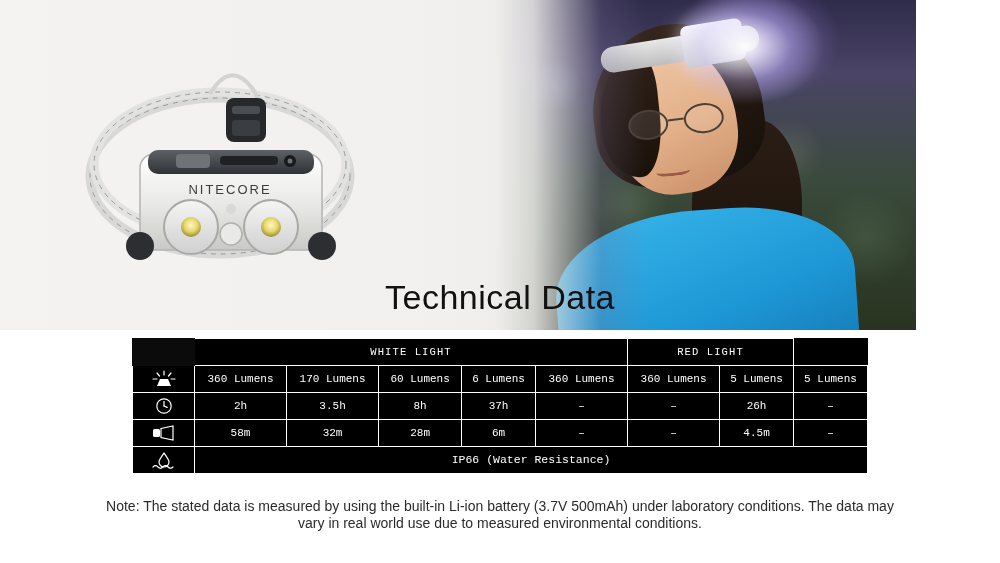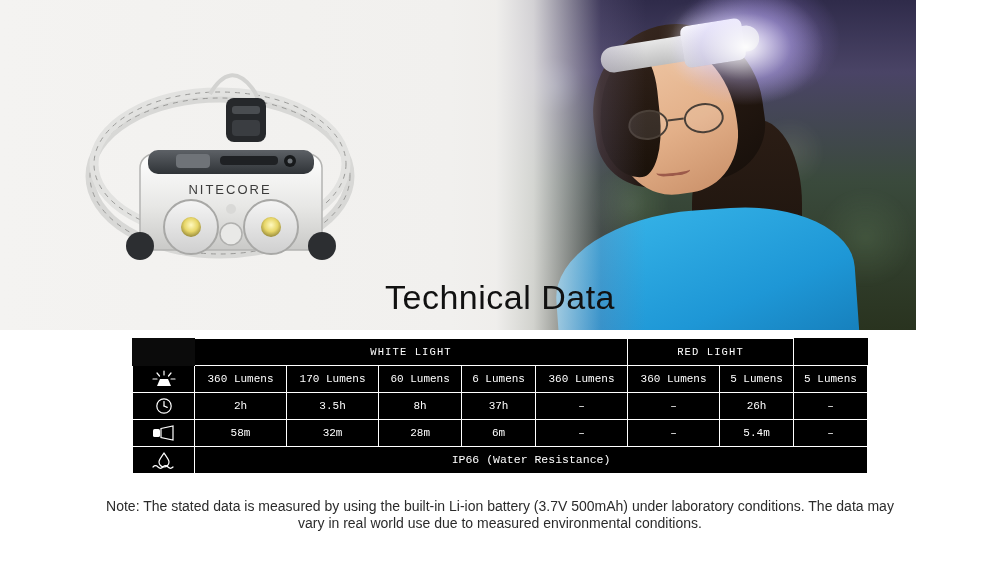--- a/index.html
+++ b/index.html
@@ -361,21 +361,21 @@
                 <path d="M10 3.5 L22 1 L22 15 L10 12.5 Z" fill="none" stroke="#fff" stroke-width="1.2"></path>
               </svg>
             </div>
           </td>
           <td class="cell-val">58m</td>
           <td class="cell-val">32m</td>
           <td class="cell-val">28m</td>
           <td class="cell-val">6m</td>
           <td class="cell-val">–</td>
           <td class="cell-val">–</td>
-          <td class="cell-val">5.4m</td>
+          <td class="cell-val">4.5m</td>
           <td class="cell-val">–</td>
         </tr>
 
 
         <tr>
           <td class="col-icon">
             <div class="icon-cell">
               <svg class="icon-svg" width="26" height="18" viewBox="0 0 26 18">
                 <path d="M13 2 C10 6.5 8 8.8 8 11 a5 5 0 0 0 10 0 c0 -2.2 -2 -4.5 -5 -9 z" fill="none" stroke="#fff" stroke-width="1.2"></path>
                 <path d="M2 16 q2.5 -2.6 5 0 t5 0 t5 0 t5 0" fill="none" stroke="#fff" stroke-width="1.2" stroke-linecap="round"></path>

